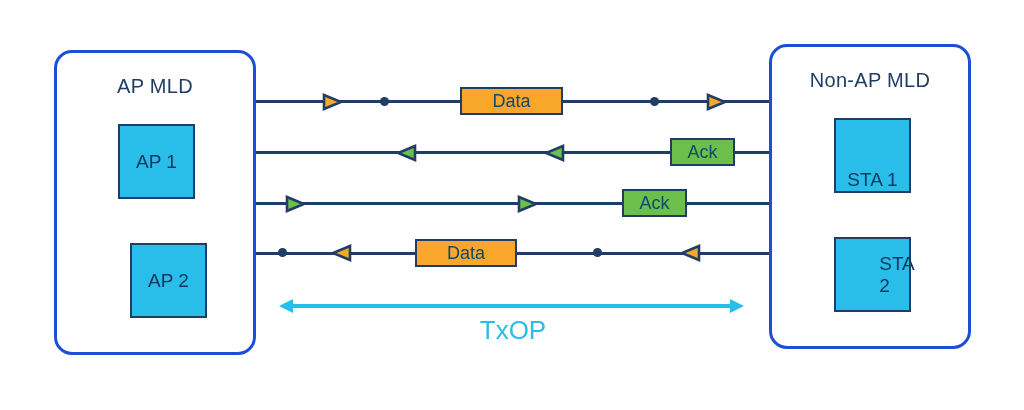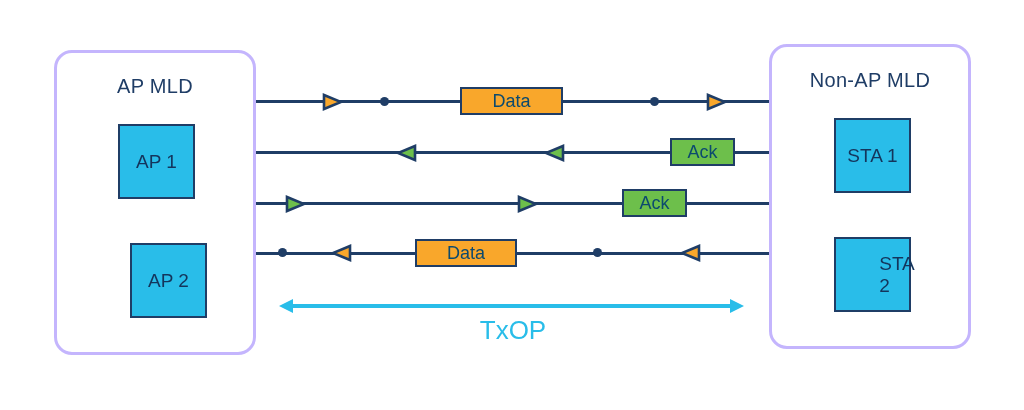--- a/index.html
+++ b/index.html
@@ -1,21 +1,21 @@
 <!DOCTYPE html>
 <html><head>
 <meta charset="utf-8">
 <style>
   html,body{margin:0;padding:0;background:#ffffff;}
   .canvas{
     position:relative;width:1024px;height:410px;background:#ffffff;
     font-family:"Liberation Sans",sans-serif;overflow:hidden;
   }
   .entity{
-    position:absolute;background:#ffffff;border:3px solid #c4b5fd;
+    position:absolute;background:#ffffff;border:3px solid #1d4ed8;
     border-radius:18px;box-sizing:border-box;
   }
   .entity-title{
     position:absolute;top:22px;left:0;width:100%;text-align:center;
     font-size:20px;color:#1f3d66;letter-spacing:.3px;
   }
   .node{
     position:absolute;width:77px;height:75px;background:#29bde9;
     border:2.5px solid #1f3d66;box-sizing:border-box;
     display:flex;align-items:center;justify-content:center;
@@ -99,21 +99,21 @@
     <div class="node" style="left:61px;top:71px;">
       <span>AP 1</span>
     </div>
     <div class="node" style="left:61px;top:190px;margin-left:12px;">
       <span>AP 2</span>
     </div>
   </div>
 
   <div class="entity" style="left:769px;top:44px;width:202px;height:305px;">
     <div class="entity-title">Non-AP MLD</div>
-    <div class="node" style="left:62px;top:71px;">
+    <div class="node" style="left:62px;top:71px;align-items:flex-end;">
       <span>STA 1</span>
     </div>
     <div class="node" style="left:62px;top:190px;padding-left:48px;">
       <span>STA 2</span>
     </div>
   </div>
 
   <div class="txop-line" style="left:290px;top:304px;width:442px;"></div>
   <div class="txop-head left" style="left:279px;top:299px;"></div>
   <div class="txop-head right" style="left:730px;top:299px;"></div>

